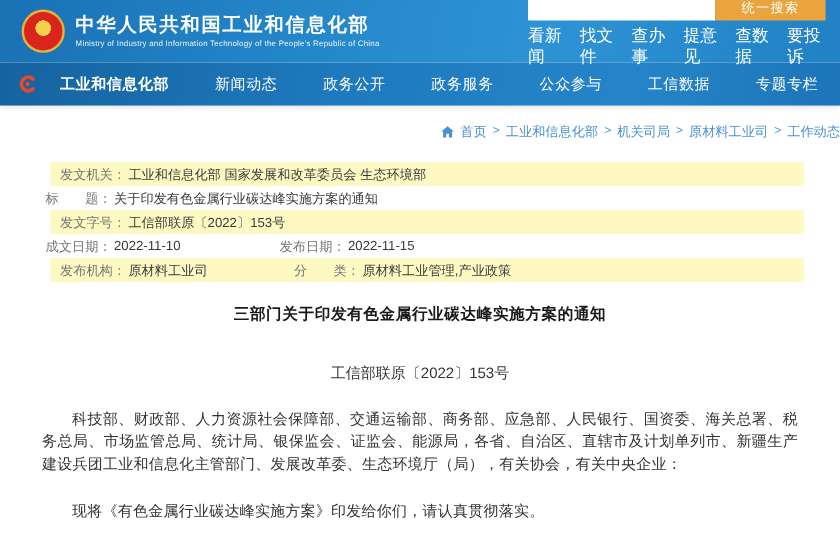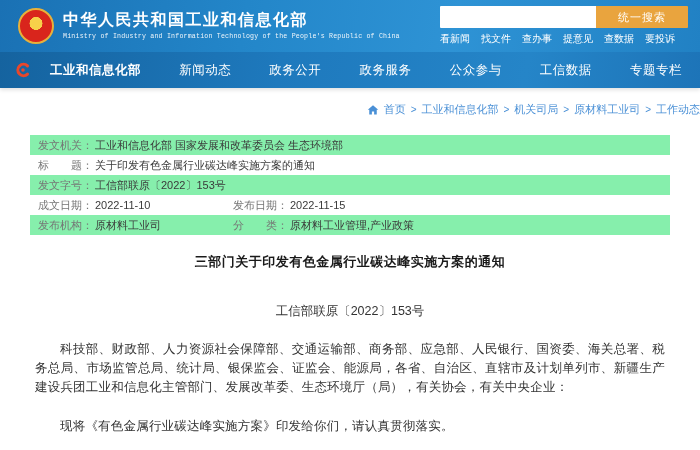--- a/index.html
+++ b/index.html
@@ -15,37 +15,37 @@
     padding:0 12px 0 18px; position:relative;
   }
   .brand{ display:flex; align-items:center; gap:9px; }
   .emblem{
     width:36px; height:36px; border-radius:50%;
     background:radial-gradient(circle at 50% 42%, #f7d04a 0 26%, #d9251c 27% 100%);
     border:2px solid #e8b13a; position:relative; flex:0 0 auto;
     display:flex; align-items:center; justify-content:center;
   }
   .emblem .star{ color:#f7d04a; font-size:13px; line-height:1; margin-top:-6px; }
-  .brand-text{ color:#fff;font-family:Liberation Mono, monospace; }
+  .brand-text{ color:#fff; }
   .site-title{ font-size:16px; font-weight:bold; letter-spacing:1.5px; line-height:19px; }
   .site-subtitle{ font-size:6.6px; opacity:.92; margin-top:2px; letter-spacing:.2px; }
 
   .header-right{ display:flex; flex-direction:column; align-items:flex-start; gap:4px; width:248px; }
   .search-row{ display:flex; width:100%; height:22px; }
   .search-input{
     flex:1; border:none; outline:none; height:22px; padding:0 6px;
     font-size:11px; background:#fff; border-radius:1px 0 0 1px;
   }
   .search-btn{
     width:92px; height:22px; border:none; background:#e9a43e; color:#fff;
     font-size:11px; cursor:pointer; border-radius:0 1px 1px 0; letter-spacing:1px;
     font-family:inherit;
   }
   .quick-links{ display:flex; gap:11px; }
-  .quick-links a{ color:#fff; font-size:10px; text-decoration:none; }
+  .quick-links a{ color:#fff; font-size:14px; text-decoration:none; }
 
   
   .nav-bar{
     height:36px;
     background:linear-gradient(100deg,#15639f 0%,#1e79bd 40%,#2585c8 75%,#1d74b8 100%);
     display:flex; align-items:center; padding:0 12px 0 14px;
     box-shadow:0 2px 4px rgba(0,0,0,.12);
   }
   .nav-logo{ width:18px; height:18px; margin-right:18px; flex:0 0 auto; }
   .nav-items{ flex:1; display:flex; align-items:center; justify-content:space-between; padding-right:6px; }
@@ -57,21 +57,21 @@
     display:flex; align-items:center; gap:5px;
     padding:14px 0 10px 30px; font-size:11px; color:#4a90d6;justify-content:flex-end;
   }
   .breadcrumb a{ color:#4a90d6; text-decoration:none; }
   .breadcrumb .sep{ color:#4a90d6; font-size:10px; }
   .home-icon{ display:inline-flex; width:12px; height:12px; }
 
   
   .doc-info{ margin:8px 30px 0 30px; font-size:11px; }
   .di-row{ display:flex; align-items:center; height:20px; padding:0 8px; }
-  .di-row.odd{ background:#86efac; }
+  .di-row.odd{ background:#fef9c3;margin-left:12px; }
   .di-cell{ display:flex; align-items:center; }
   .di-cell.c1{ flex:0 0 195px; }
   .di-cell.wide{ flex:1; }
   .di-label{ color:#757575; white-space:pre; }
   .di-value{ color:#3a3a3a; margin-left:2px; }
 
   
   .article{ padding:0 35px; }
   .article-title{
     text-align:center; font-size:13px; font-weight:bold; color:#1a1a1a;

